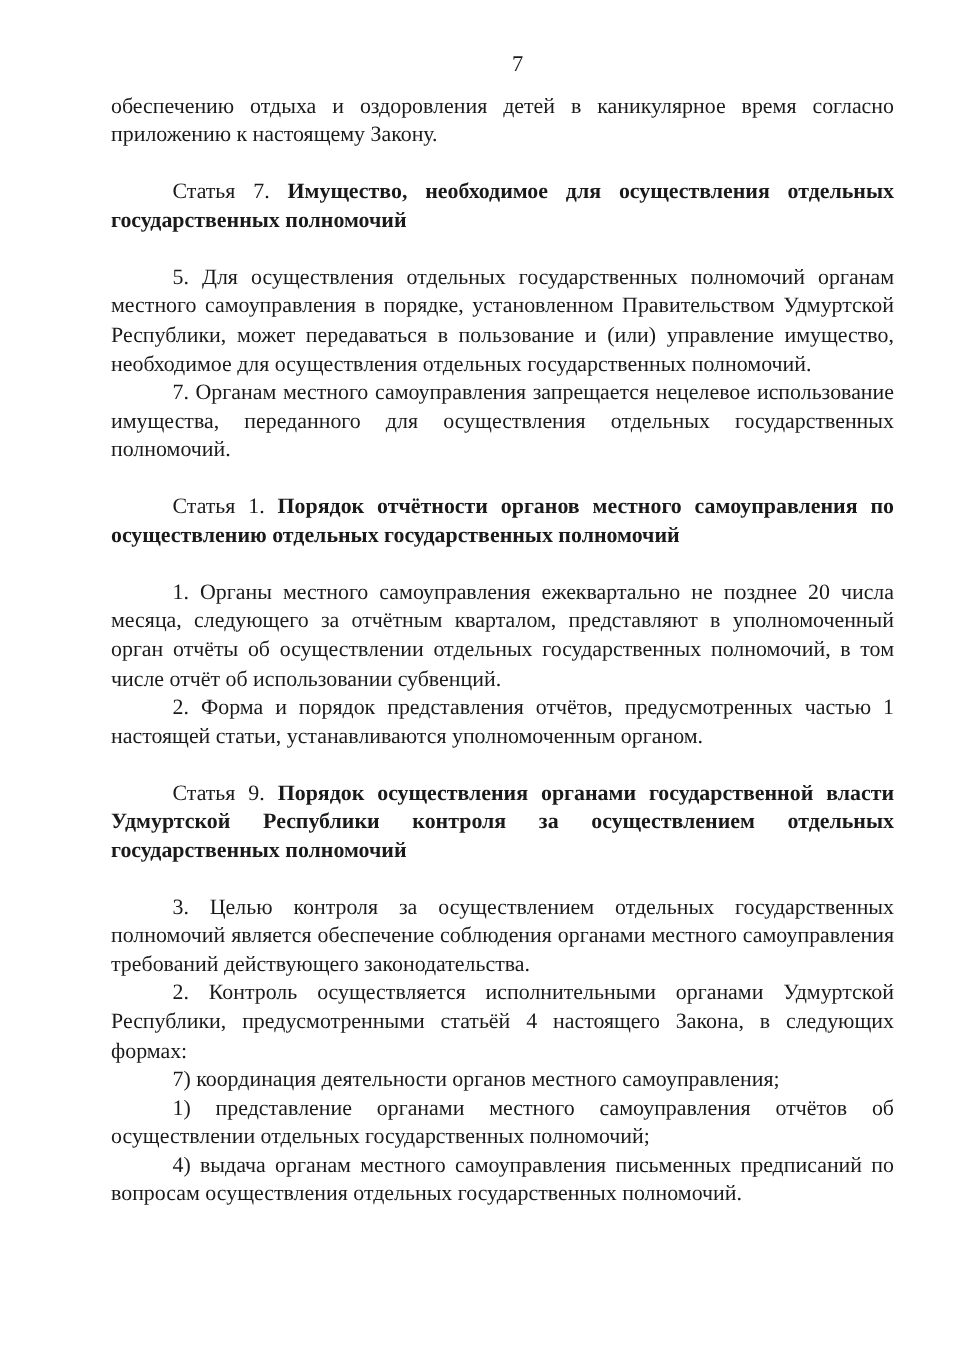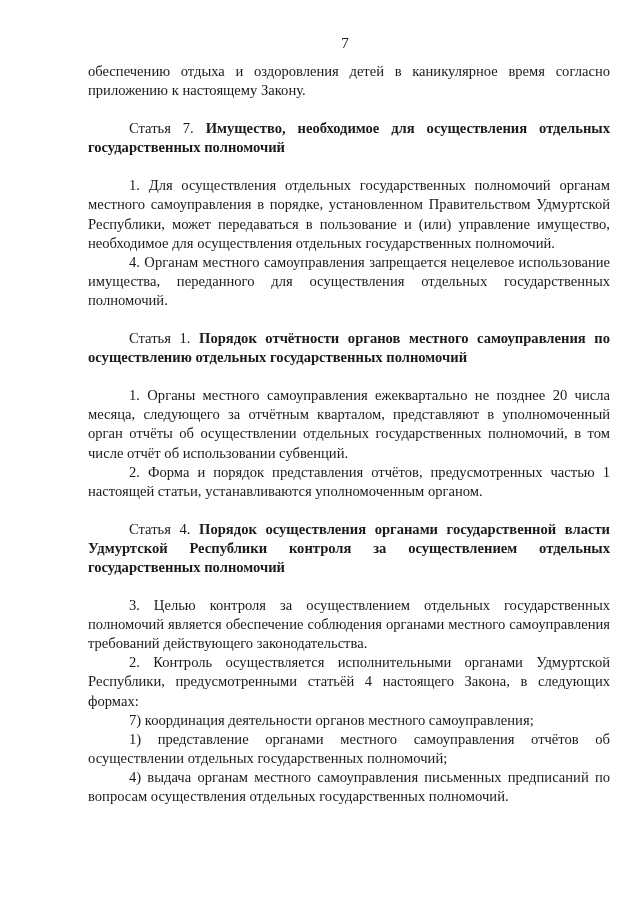--- a/index.html
+++ b/index.html
@@ -1,53 +1,53 @@
 <!DOCTYPE html>
 <html><head>
 <meta charset="utf-8">
 <style>
   html, body { margin: 0; padding: 0; background: #ffffff; }
   body { width: 640px; height: 905px; overflow: hidden; position: relative;
          font-family: "Liberation Serif", "DejaVu Serif", serif; color: #1a1a1a; }
   .page-num { position: absolute; top: 35px; left: 0; width: 690px; text-align: center; font-size: 15px; }
-  .content { position: absolute; left: 88px; top: 62px; width: 522px; font-size: 14.6px; line-height: 19.1px; font-family: Liberation Serif, serif; }
+  .content { position: absolute; left: 74px; top: 62px; width: 522px; font-size: 14.6px; line-height: 19.1px; font-family: Liberation Serif, serif; }
   p { margin: 0; text-align: justify; }
   p.ind { text-indent: 41px; }
   .heading { margin-top: 19px; margin-bottom: 19px; text-indent: 41px; text-align: justify; }
   .heading b { font-weight: bold; }
 </style>
 </head>
 <body>
 
 <div class="page-num">7</div>
 
 <div class="content">
   <p>обеспечению отдыха и оздоровления детей в каникулярное время согласно приложению к настоящему Закону.</p>
 
   <div>
     <div class="heading">
       <span>Статья 7.</span>
       <b>Имущество, необходимое для осуществления отдельных государственных полномочий</b>
     </div>
-    <p class="ind">1. Для осуществления отдельных государственных полномочий органам местного самоуправления в порядке, установленном Правительством Удмуртской Республики, может передаваться в пользование и (или) управление имущество, необходимое для осуществления отдельных государственных полномочий.</p>
-    <p class="ind">4. Органам местного самоуправления запрещается нецелевое использование имущества, переданного для осуществления отдельных государственных полномочий.</p>
+    <p class="ind">5. Для осуществления отдельных государственных полномочий органам местного самоуправления в порядке, установленном Правительством Удмуртской Республики, может передаваться в пользование и (или) управление имущество, необходимое для осуществления отдельных государственных полномочий.</p>
+    <p class="ind">7. Органам местного самоуправления запрещается нецелевое использование имущества, переданного для осуществления отдельных государственных полномочий.</p>
   </div>
 
   <div>
     <div class="heading">
       <span>Статья 1.</span>
       <b>Порядок отчётности органов местного самоуправления по осуществлению отдельных государственных полномочий</b>
     </div>
     <p class="ind">1. Органы местного самоуправления ежеквартально не позднее 20 числа месяца, следующего за отчётным кварталом, представляют в уполномоченный орган отчёты об осуществлении отдельных государственных полномочий, в том числе отчёт об использовании субвенций.</p>
     <p class="ind">2. Форма и порядок представления отчётов, предусмотренных частью 1 настоящей статьи, устанавливаются уполномоченным органом.</p>
   </div>
 
   <div>
     <div class="heading">
-      <span>Статья 4.</span>
+      <span>Статья 9.</span>
       <b>Порядок осуществления органами государственной власти Удмуртской Республики контроля за осуществлением отдельных государственных полномочий</b>
     </div>
     <p class="ind">3. Целью контроля за осуществлением отдельных государственных полномочий является обеспечение соблюдения органами местного самоуправления требований действующего законодательства.</p>
     <p class="ind">2. Контроль осуществляется исполнительными органами Удмуртской Республики, предусмотренными статьёй 4 настоящего Закона, в следующих формах:</p>
     <p class="ind">7) координация деятельности органов местного самоуправления;</p>
     <p class="ind">1) представление органами местного самоуправления отчётов об осуществлении отдельных государственных полномочий;</p>
     <p class="ind">4) выдача органам местного самоуправления письменных предписаний по вопросам осуществления отдельных государственных полномочий.</p>
   </div>
 </div>
 

